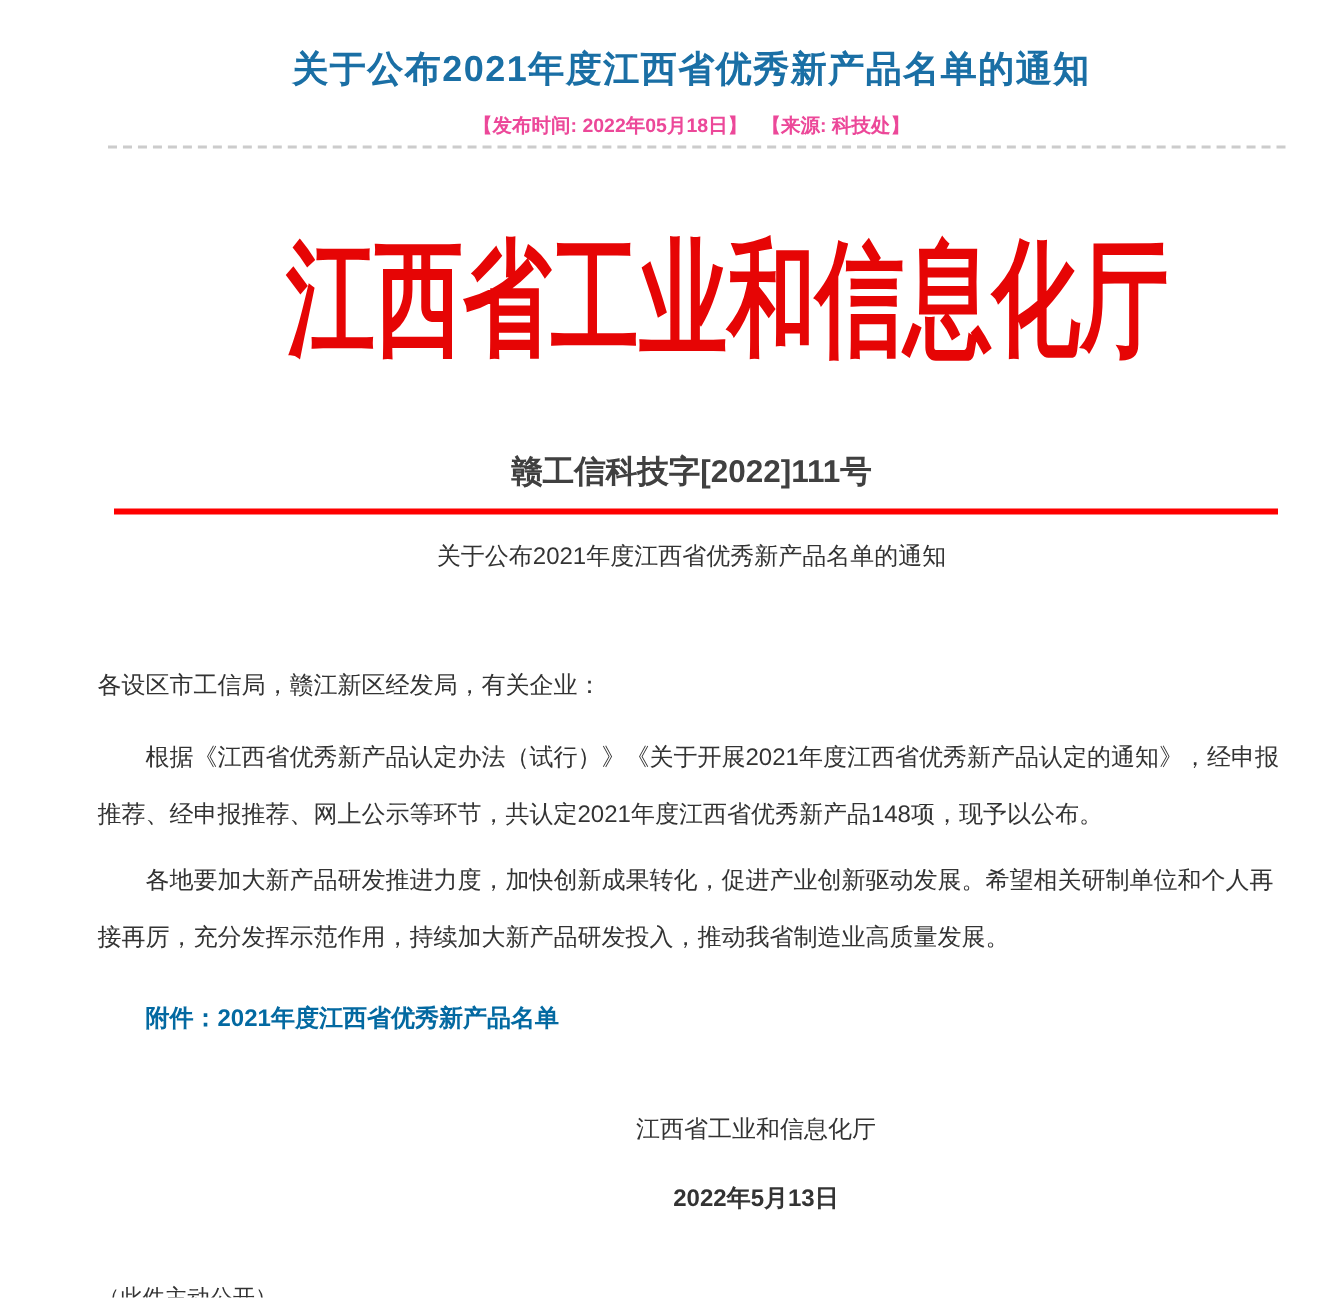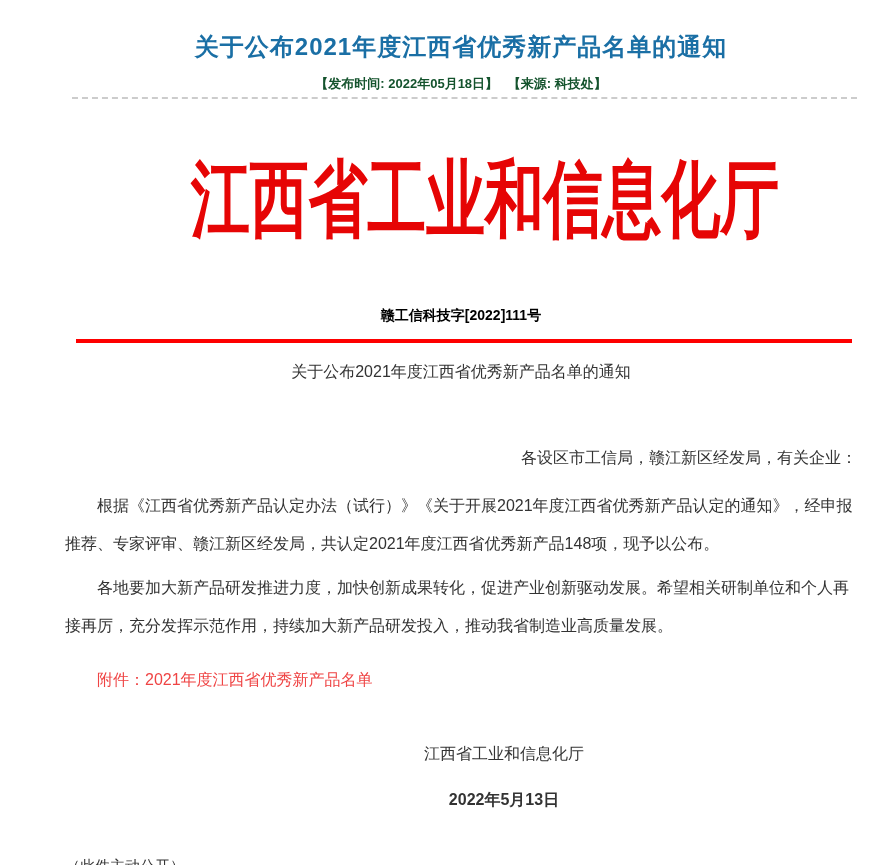--- a/index.html
+++ b/index.html
@@ -20,21 +20,21 @@
     text-align: center;
     color: #1a6fa5;
     font-size: 24px;
     font-weight: bold;
     line-height: 30px;
     letter-spacing: 1px;
   }
   .article-meta {
     margin-top: 14px;
     text-align: center;
-    color: #14532d;
+    color: #ec4899;
     font-size: 13px;
     font-weight: bold;
     line-height: 16px;
   }
   .article-meta span { margin: 0 3px; }
   .dashed-divider {
     margin-top: 5px;
     margin-left: 7px;
     border-top: 2px dashed #cccccc;
     height: 0;
@@ -50,22 +50,22 @@
     white-space: nowrap;
   }
   .red-banner .squeeze {
     display: inline-block;
     transform: scaleX(0.70);
     transform-origin: center;
   }
   .doc-number {
     margin-top: 44px;
     text-align: center;
-    color: #000000;
-    font-size: 14px;
+    color: #404040;
+    font-size: 21px;
     font-weight: bold;
     line-height: 24px;
   }
   .red-rule {
     margin-top: 12px;
     margin-left: 11px;
     margin-right: 5px;
     height: 4px;
     background: #fe0000;
   }
@@ -74,28 +74,28 @@
     text-align: center;
     color: #333333;
     font-size: 16px;
     line-height: 26px;
   }
   .body-text {
     color: #333333;
     font-size: 16px;
     line-height: 38px;
   }
-  .salutation { margin-top: 54px; text-align: right; }
+  .salutation { margin-top: 54px; }
   .para-1 { margin-top: 10px; text-indent: 2em; }
   .para-2 { margin-top: 6px; text-indent: 2em; font-family: Liberation Serif, serif; }
   .attachment-line {
     margin-top: 16px;
     text-indent: 2em;
-    font-weight: normal;
-    color: #ef4444;
+    font-weight: bold;
+    color: #0369a1;
     font-size: 16px;
     line-height: 38px;
     cursor: pointer;
   }
   .sign-block {
     text-align: center;
     position: relative;
     left: 43px;
   }
   .signature { margin-top: 36px; }
@@ -126,21 +126,21 @@
   </div>
 
   <div class="doc-number">赣工信科技字[2022]111号</div>
 
   <div class="red-rule"></div>
 
   <div class="doc-title">关于公布2021年度江西省优秀新产品名单的通知</div>
 
   <p class="body-text salutation">各设区市工信局，赣江新区经发局，有关企业：</p>
 
-  <p class="body-text para-1">根据《江西省优秀新产品认定办法（试行）》《关于开展2021年度江西省优秀新产品认定的通知》，经申报推荐、专家评审、赣江新区经发局，共认定2021年度江西省优秀新产品148项，现予以公布。</p>
+  <p class="body-text para-1">根据《江西省优秀新产品认定办法（试行）》《关于开展2021年度江西省优秀新产品认定的通知》，经申报推荐、经申报推荐、网上公示等环节，共认定2021年度江西省优秀新产品148项，现予以公布。</p>
 
   <p class="body-text para-2">各地要加大新产品研发推进力度，加快创新成果转化，促进产业创新驱动发展。希望相关研制单位和个人再接再厉，充分发挥示范作用，持续加大新产品研发投入，推动我省制造业高质量发展。</p>
 
   <p class="attachment-line">附件：2021年度江西省优秀新产品名单</p>
 
   <div class="sign-block">
     <p class="body-text signature">江西省工业和信息化厅</p>
     <p class="body-text sign-date">2022年5月13日</p>
   </div>
 

